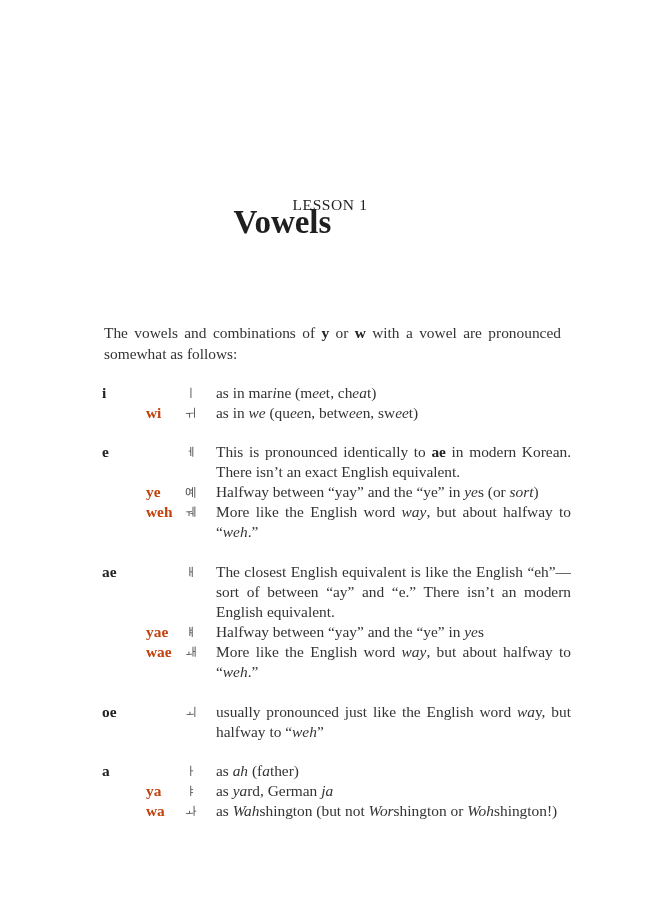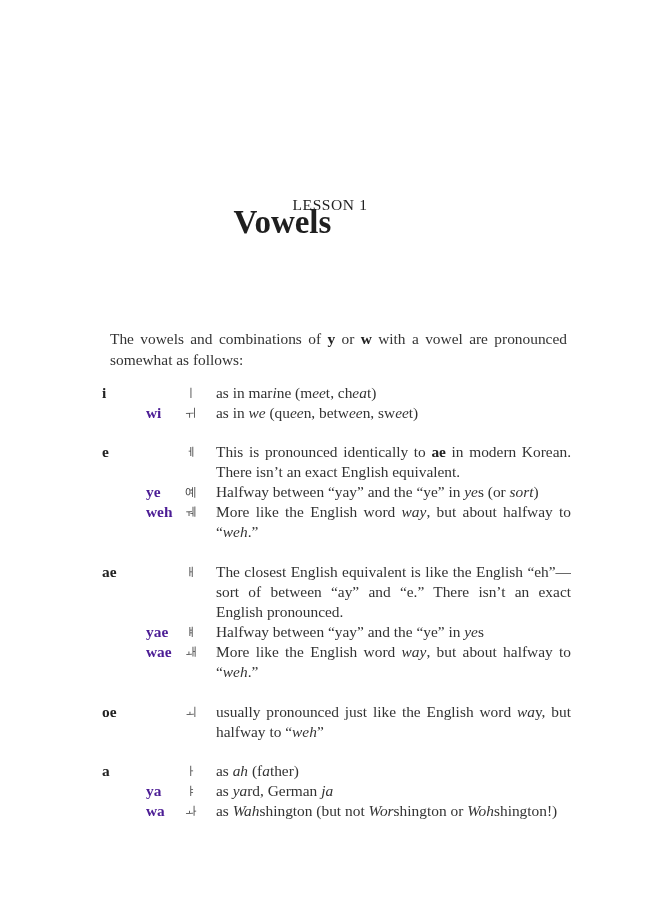--- a/index.html
+++ b/index.html
@@ -19,39 +19,39 @@
     .intro {
       position: absolute; top: 320px; left: 102px; width: 457px;
       font-size: 15.4px; line-height: 21px; text-align: justify; color: #333;
     }
     .entries { position: absolute; left: 0; top: 0; width: 660px; }
     .row {
       position: absolute; left: 0; width: 660px;
       font-size: 15.4px; line-height: 20px; color: #333;
     }
     .c1 { position: absolute; left: 102px; font-weight: bold; color: #222; }
-    .c2 { position: absolute; left: 146px; font-weight: bold; color: #4c1d95; }
+    .c2 { position: absolute; left: 146px; font-weight: bold; color: #c2410c; }
     .c3 {
       position: absolute; left: 160px; width: 36px; text-align: right;
       font-family: "DejaVu Sans", sans-serif; font-size: 12px; color: #444;
       letter-spacing: -1px;
     }
     .c4 {
       position: absolute; left: 216px; width: 355px; text-align: justify;
     }
     .c4 i, .intro i { font-style: italic; }
     .c4 b, .intro b { font-weight: bold; color: #222; }
   </style>
 </head>
 <body>
 
 <div class="lesson-label">LESSON 1</div>
 <h1 class="page-title">Vowels</h1>
 
-<p class="intro" style="margin:8px;">
+<p class="intro" style="margin:2px;">
   <span>The vowels and combinations of </span><b>y</b><span> or </span><b>w</b><span> with a vowel are pronounced somewhat as follows:</span>
 </p>
 
 <div class="entries">
 
   <div class="row" style="top:383px;">
     <span class="c1">i</span>
     <span class="c3">ㅣ</span>
     <span class="c4">as in mar<i>i</i>ne (m<i>ee</i>t, ch<i>ea</i>t)</span>
   </div>
@@ -73,21 +73,21 @@
   </div>
   <div class="row" style="top:502px;">
     <span class="c2">weh</span>
     <span class="c3">ㅞ</span>
     <span class="c4">More like the English word <i>way</i>, but about halfway to “<i>weh</i>.”</span>
   </div>
 
   <div class="row" style="top:562px;">
     <span class="c1">ae</span>
     <span class="c3">ㅐ</span>
-    <span class="c4">The closest English equivalent is like the English “eh”—sort of between “ay” and “e.” There isn’t an exact English pronounced.</span>
+    <span class="c4">The closest English equivalent is like the English “eh”—sort of between “ay” and “e.” There isn’t an modern English equivalent.</span>
   </div>
   <div class="row" style="top:622px;">
     <span class="c2">yae</span>
     <span class="c3">ㅒ</span>
     <span class="c4">Halfway between “yay” and the “ye” in <i>ye</i>s</span>
   </div>
   <div class="row" style="top:642px;">
     <span class="c2">wae</span>
     <span class="c3">ㅙ</span>
     <span class="c4">More like the English word <i>way</i>, but about halfway to “<i>weh</i>.”</span>

